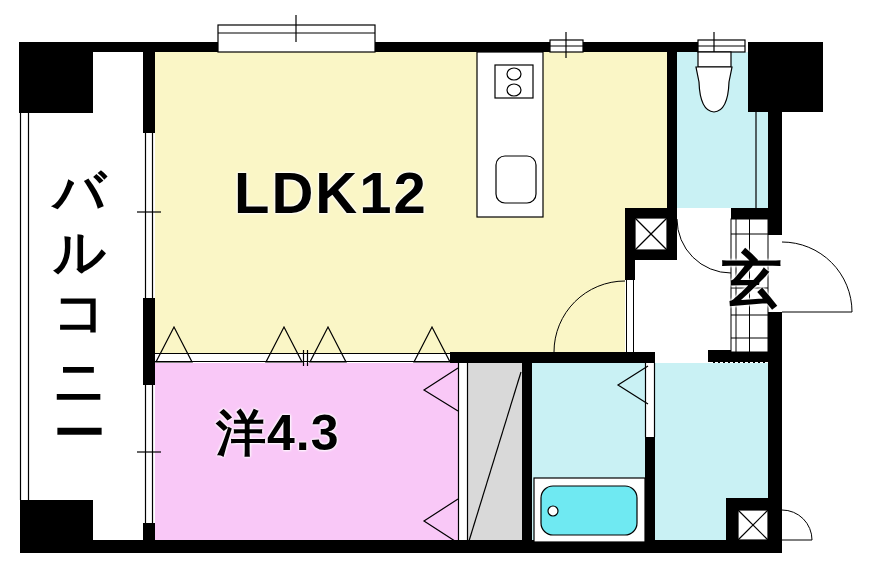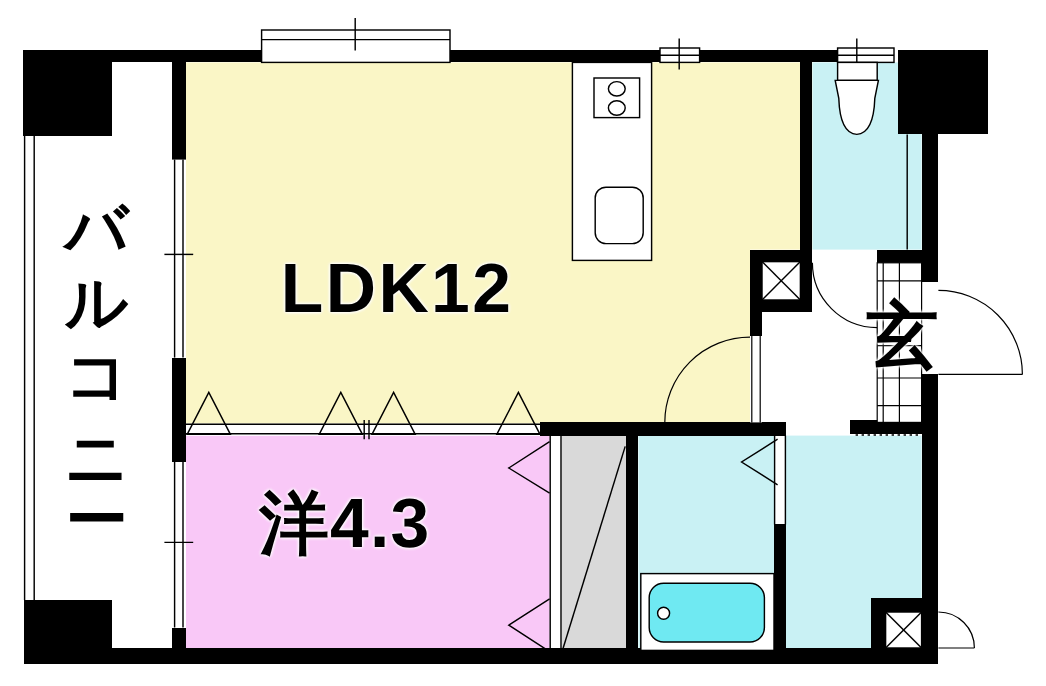--- a/index.html
+++ b/index.html
@@ -20,22 +20,22 @@
     text-shadow:0 0 3px #fff,0 0 3px #fff,0 0 3px #fff;
     user-select:none;
   }
   .label-balcony{
     left:54px;top:132px;
     writing-mode:vertical-rl;
     font-size:52px;font-weight:700;
     letter-spacing:9px;
     height:340px;
   }
-  .label-ldk{left:234px;top:164px;font-size:58px;letter-spacing:2px;margin-top:48px;}
-  .label-western{left:216px;top:408px;font-size:58px;letter-spacing:1px;}
+  .label-ldk{left:234px;top:164px;font-size:58px;letter-spacing:2px;}
+  .label-western{left:216px;top:408px;font-size:50px;letter-spacing:1px;}
   .label-entrance{left:722px;top:250px;font-size:60px;font-weight:700;}
 </style>
 </head>
 <body>
 
 <div id="plan">
 
   <svg width="872" height="572" viewBox="0 0 872 572">
 
     <g>

